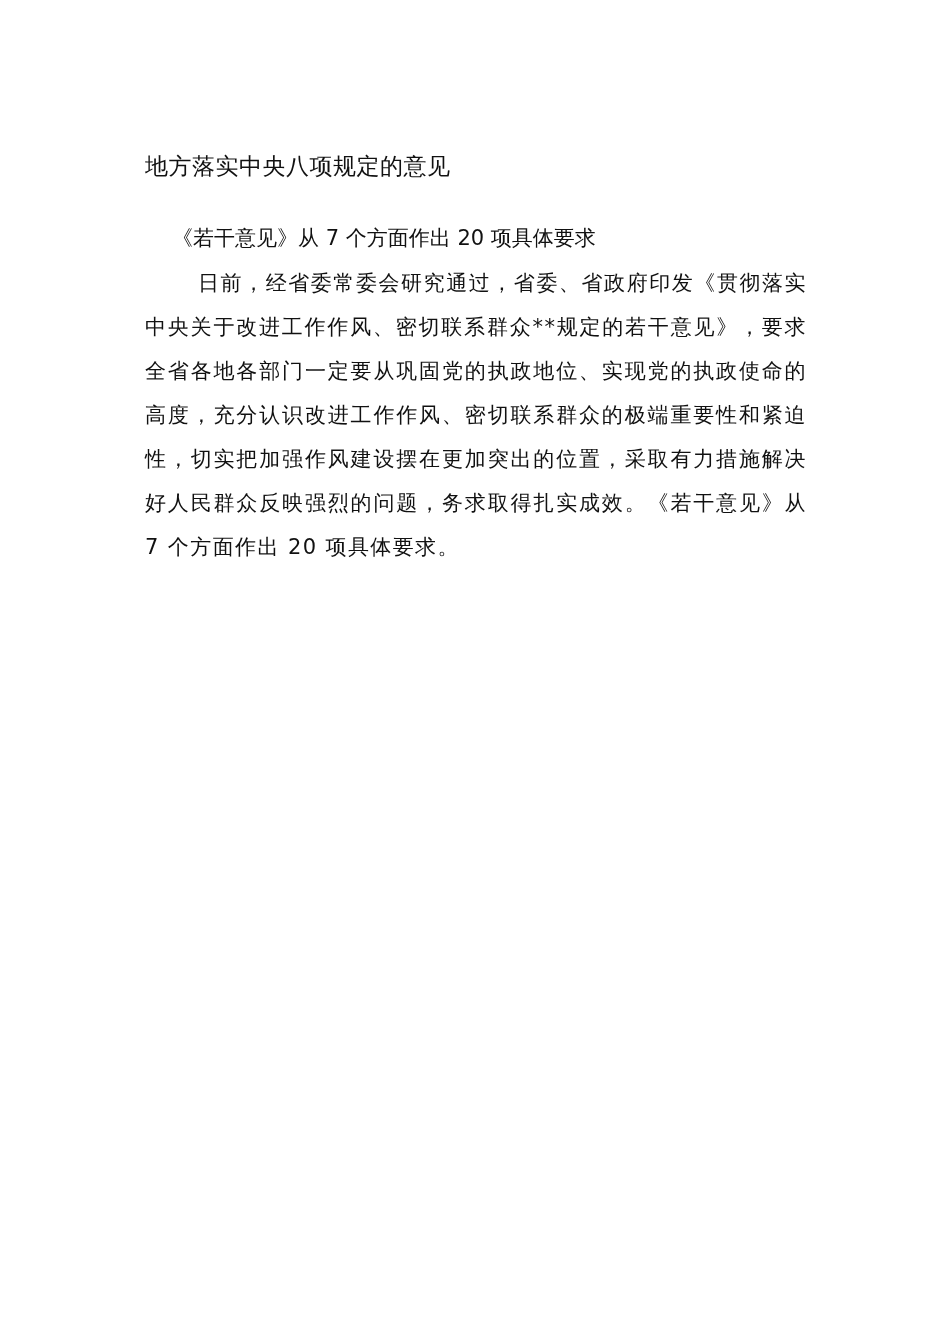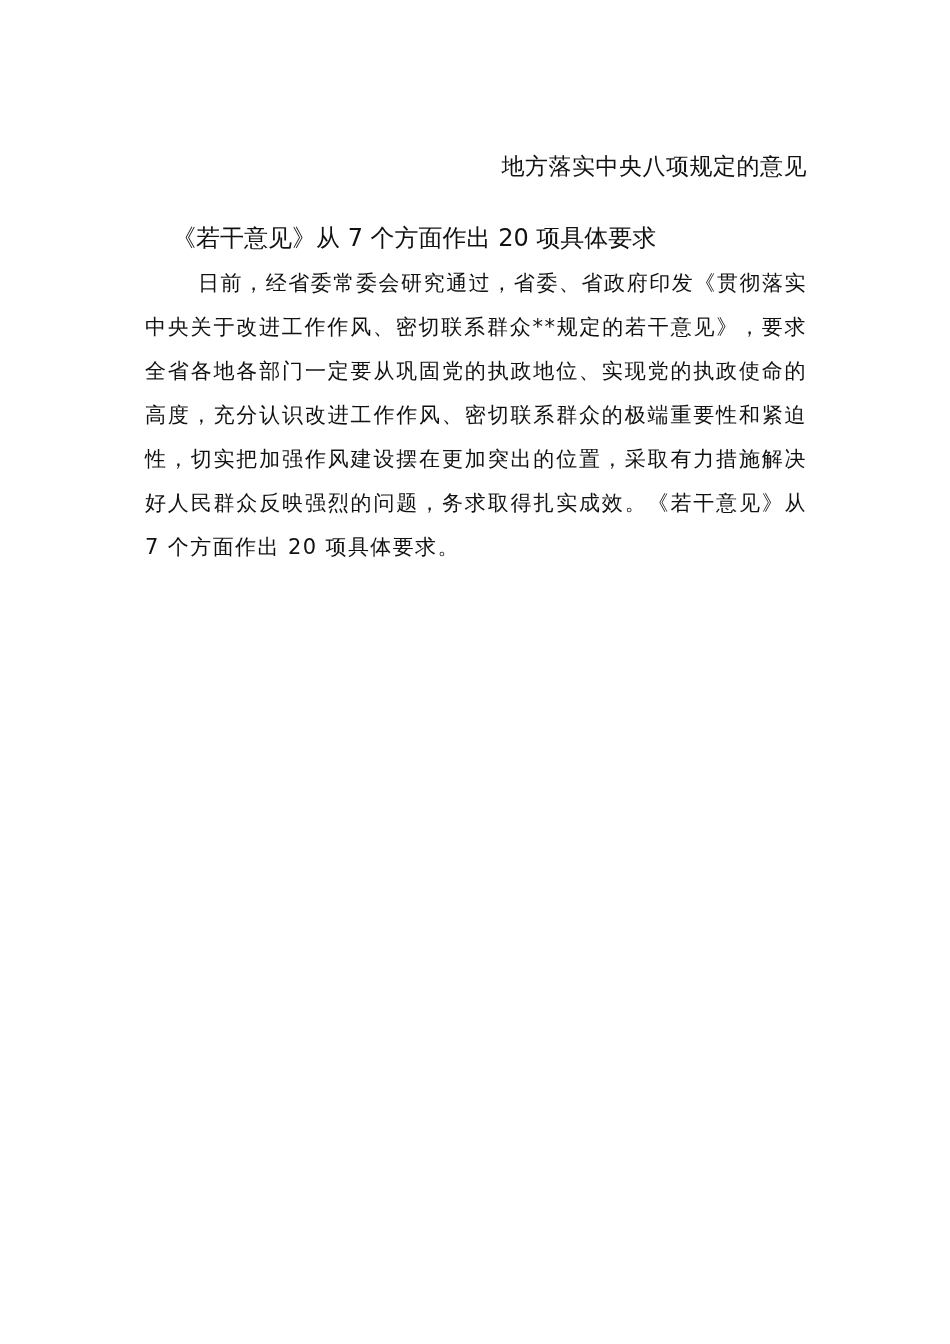--- a/index.html
+++ b/index.html
@@ -19,30 +19,30 @@
       position: absolute;
       left: 145px;
       top: 0;
       width: 662px;
     }
     .doc-title {
       position: absolute;
       top: 150px;
       left: 0;
       width: 662px;
-      text-align: right;
+      text-align: left;
       font-size: 23px;
       line-height: 32px;
       letter-spacing: 0.5px;
     }
     .subtitle {
       position: absolute;
       top: 218px;
       left: 27px;
-      font-size: 24px;
+      font-size: 21px;
       line-height: 40px;
       white-space: nowrap;
     }
     .body {
       position: absolute;
       top: 261px;
       left: 0;
       width: 662px;
     }
     .para {

